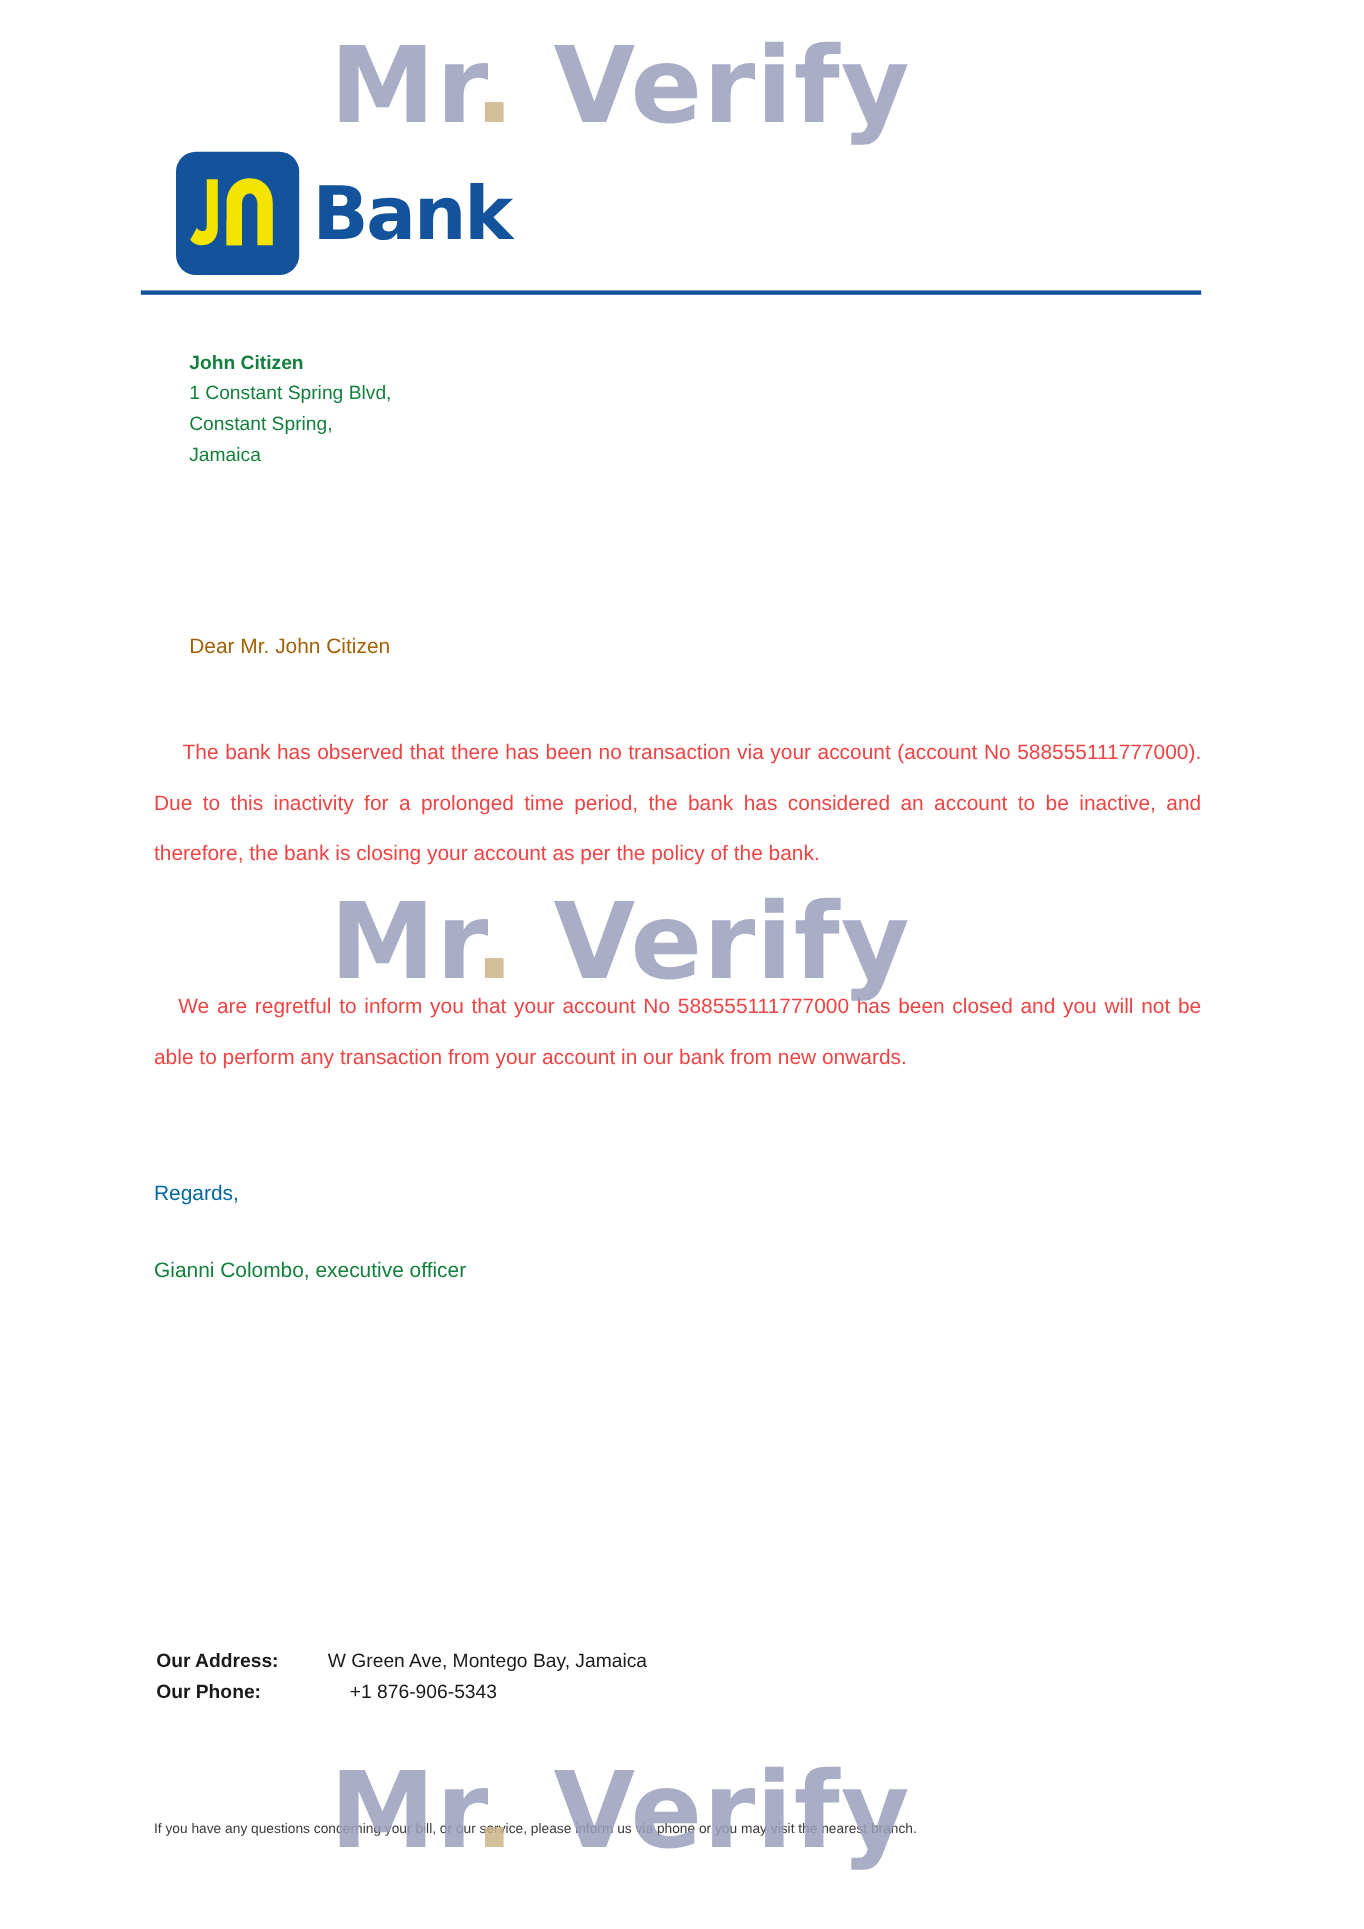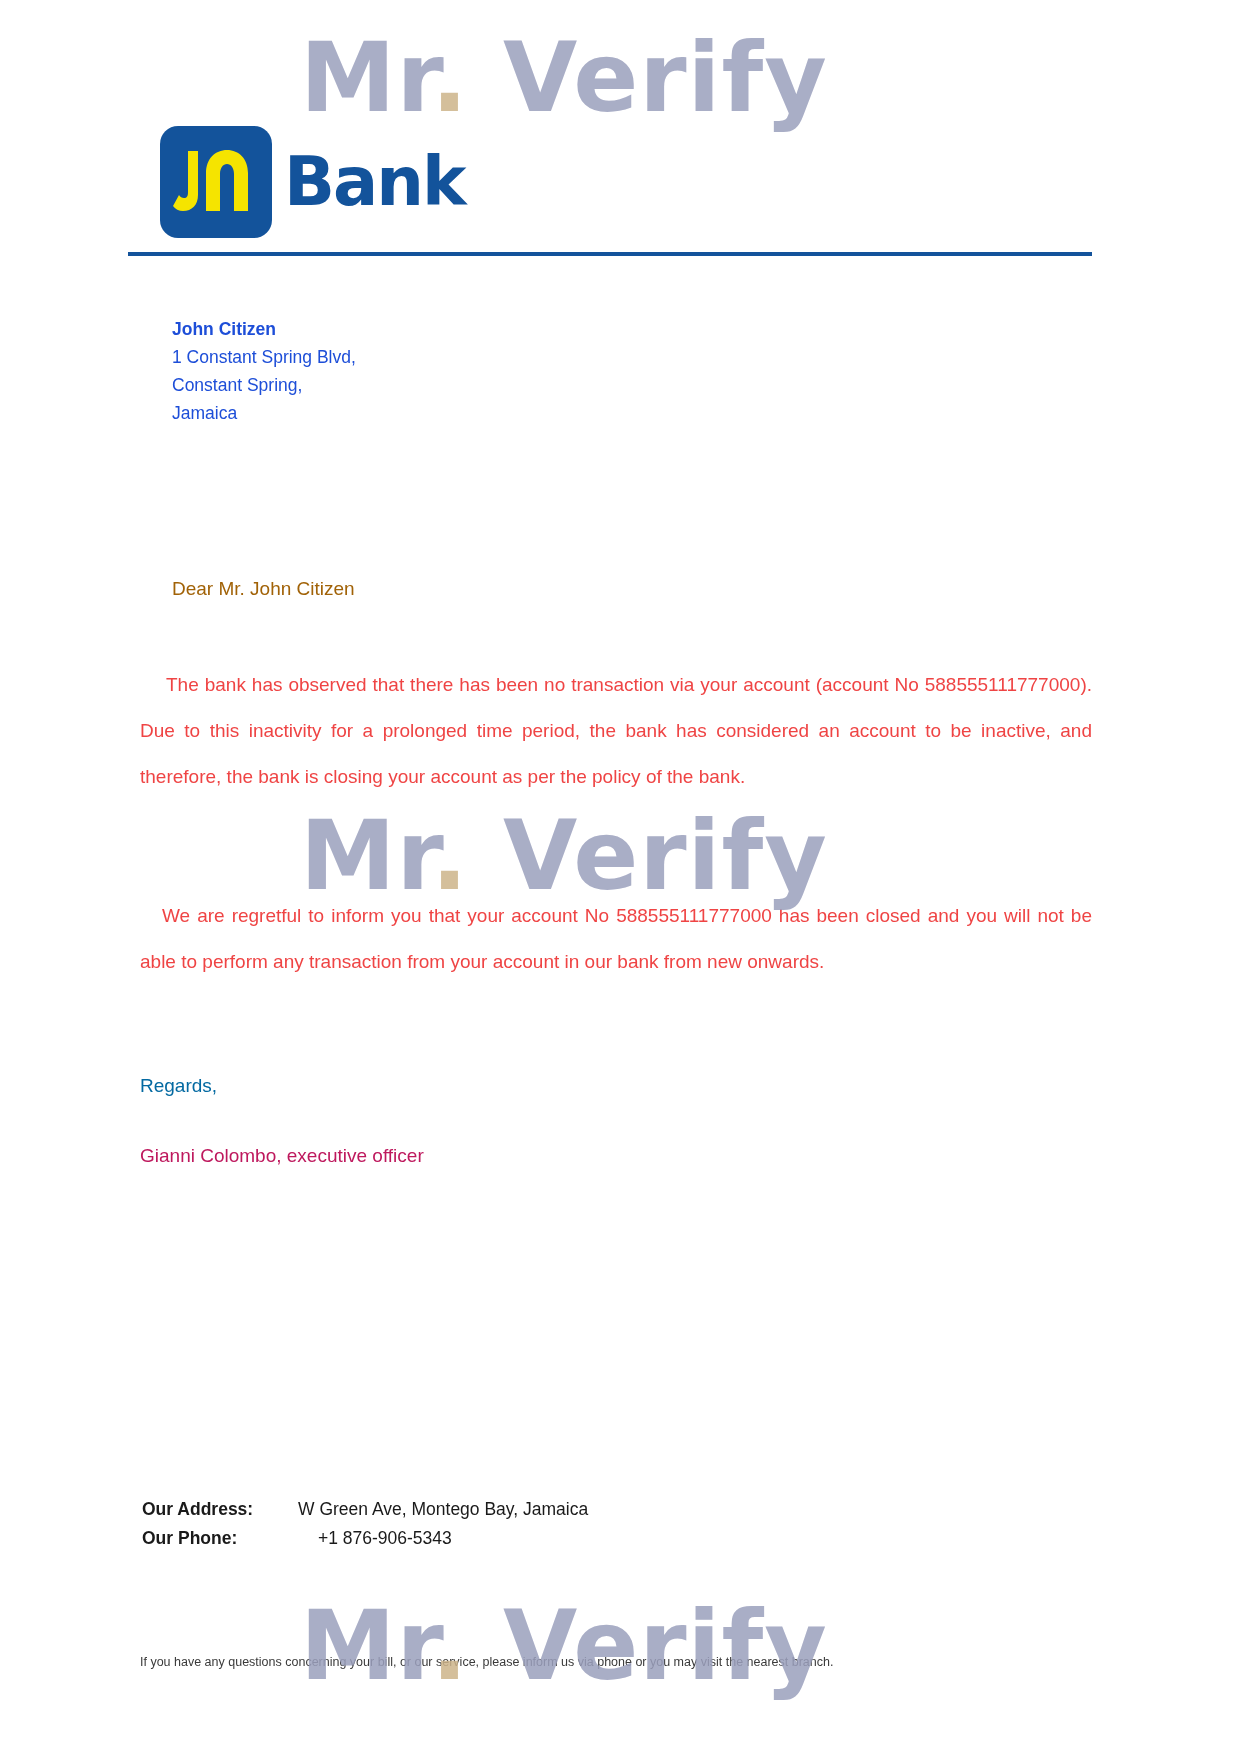--- a/index.html
+++ b/index.html
@@ -20,21 +20,21 @@
     position: absolute;
     inset: 0;
     width: 1240px;
     height: 1754px;
   }
 
   
   .header {
     position: absolute;
     left: 0;
-    top: 0;
+    top: 12px;
     width: 1196px;
     height: 260px;
   }
 
   .logo-wrap {
     position: absolute;
     left: 160px;
     top: 126px;
     display: flex;
     align-items: center;
@@ -72,21 +72,21 @@
     background: #13539b;
   }
 
   
   .recipient {
     position: absolute;
     left: 172px;
     top: 315px;
     font-size: 17.5px;
     line-height: 28px;
-    color: #1d4ed8;
+    color: #15803d;
   }
   .recipient .name { font-weight: bold; }
 
   .salutation {
     position: absolute;
     left: 172px;
     top: 578px;
     font-size: 19px;
     color: #a16207;
   }
@@ -109,21 +109,21 @@
     left: 140px;
     top: 1075px;
     font-size: 19px;
     color: #0369a1;
   }
   .signer {
     position: absolute;
     left: 140px;
     top: 1145px;
     font-size: 19px;
-    color: #be185d;
+    color: #15803d;
   }
 
   
   .footer-info {
     position: absolute;
     left: 142px;
     top: 1495px;
     font-size: 17.5px;
     line-height: 29px;
     color: #1a1a1a;

